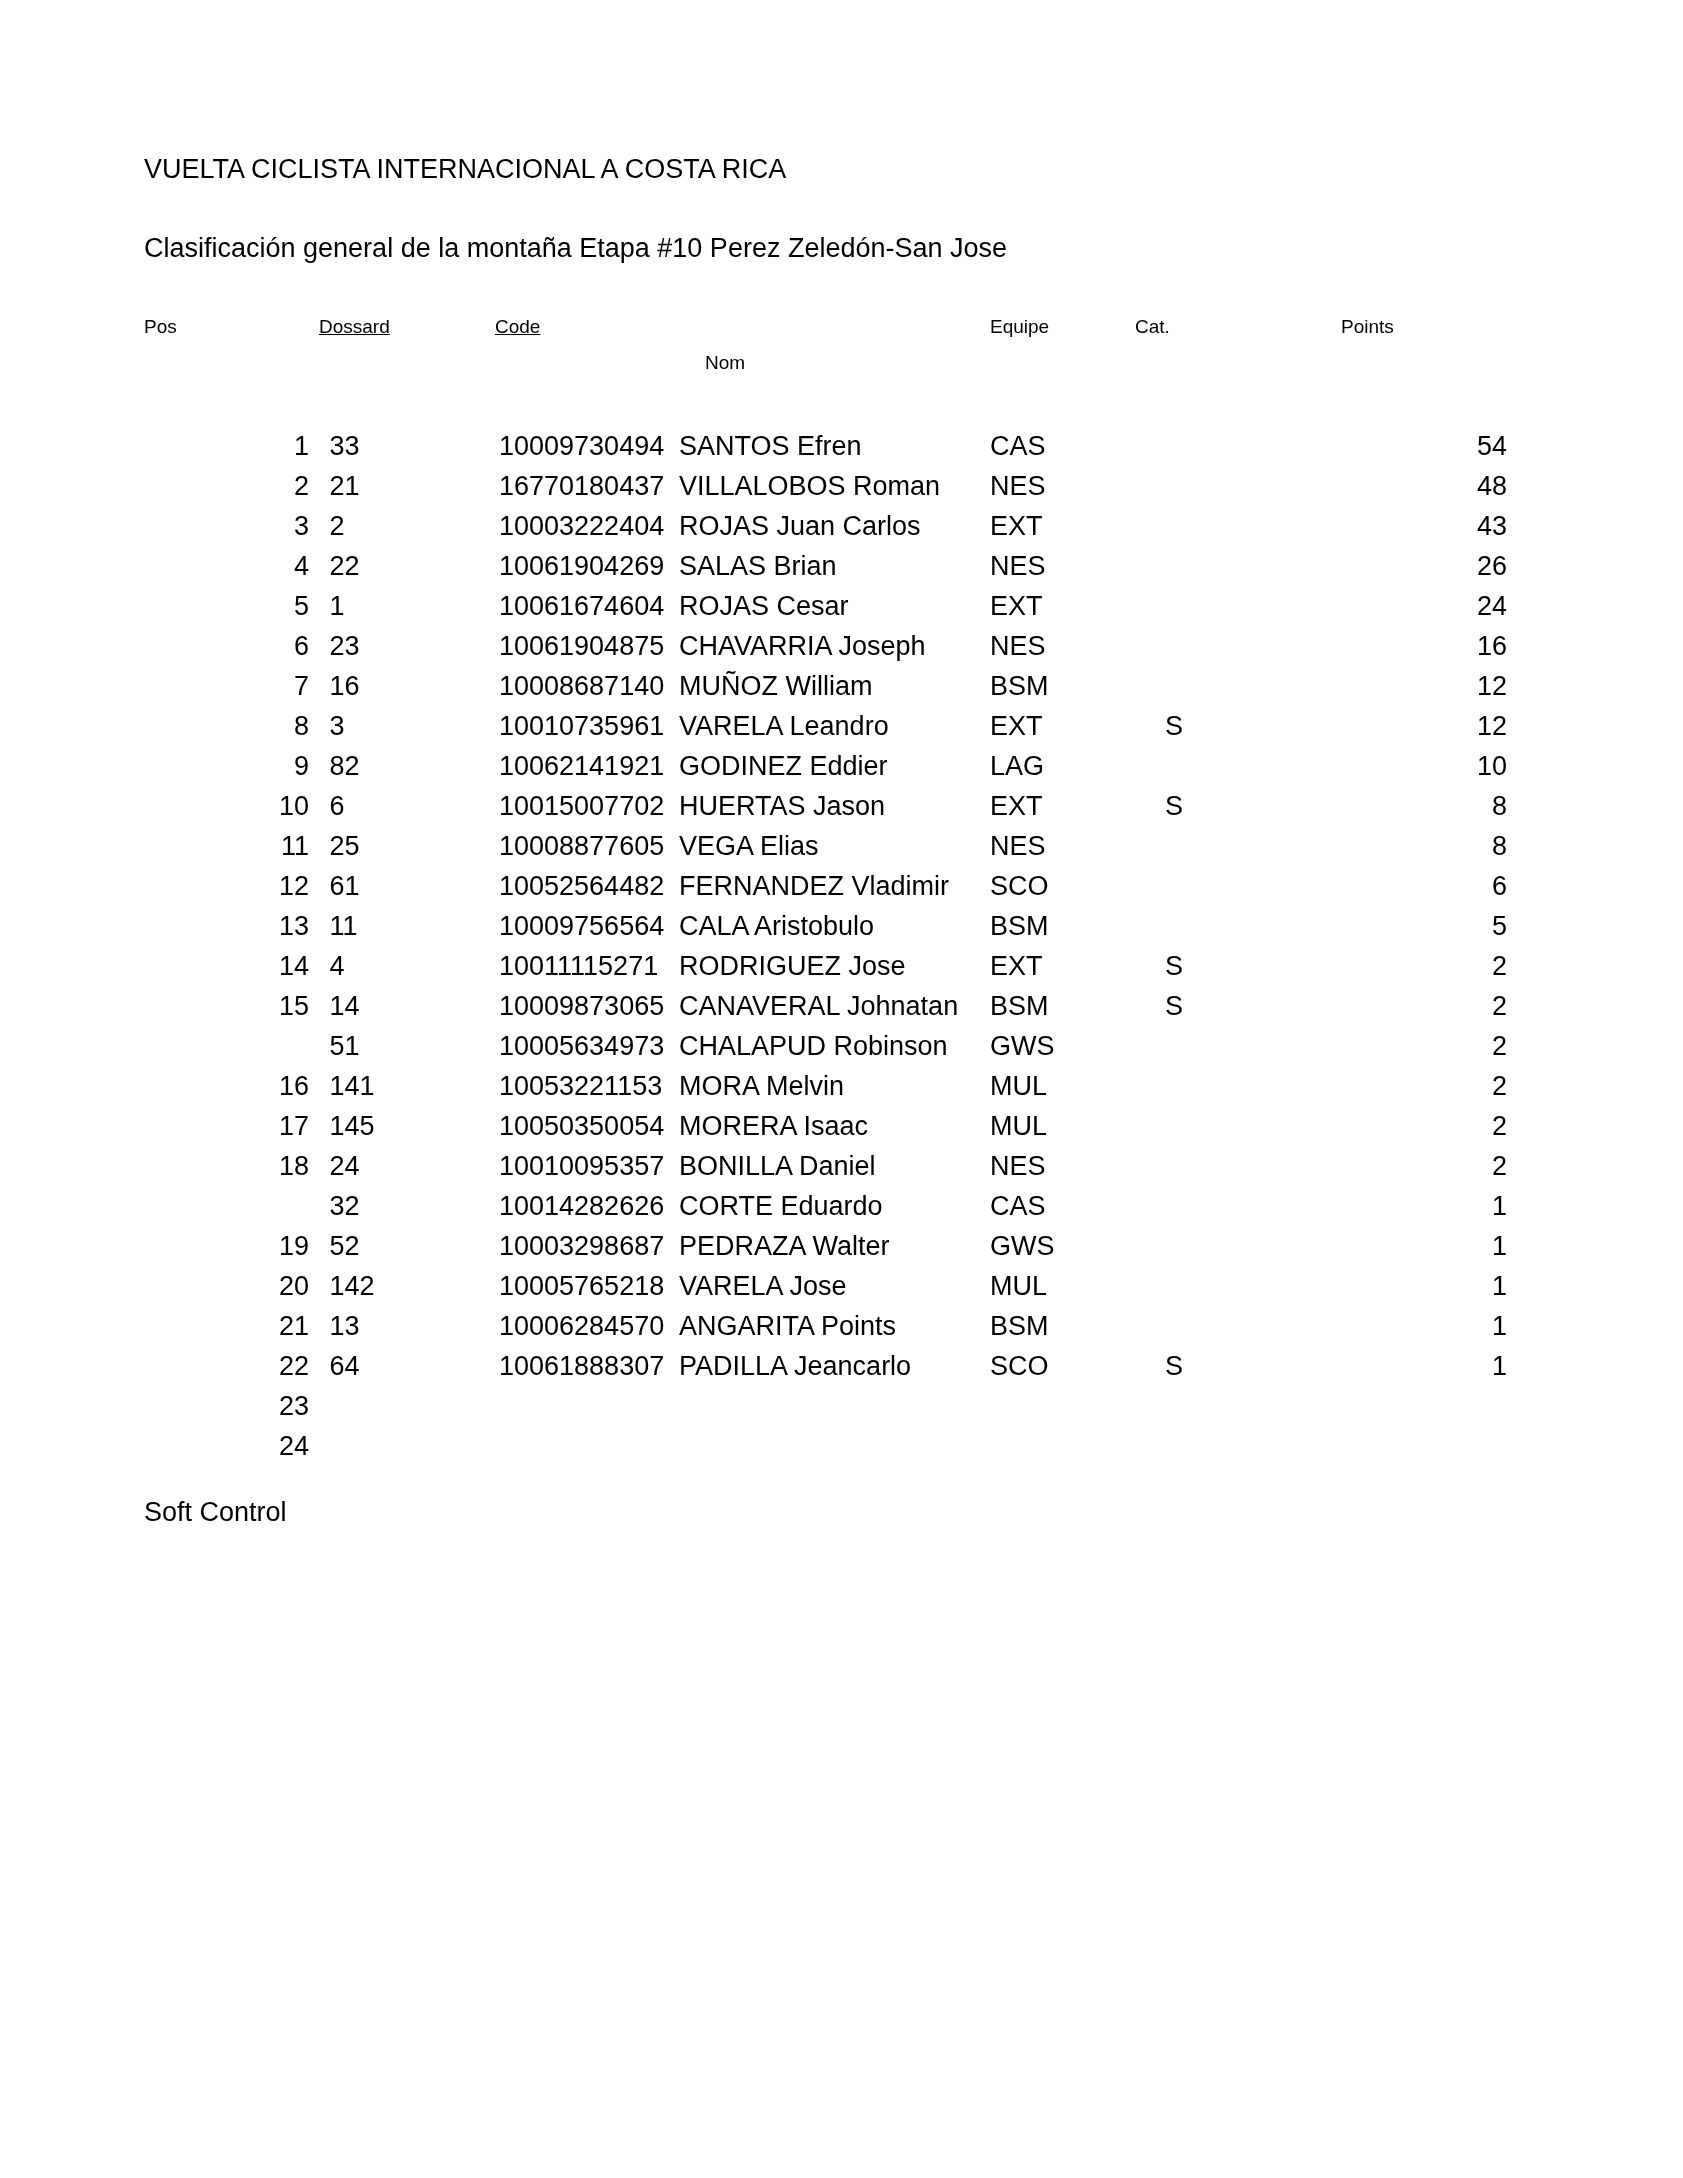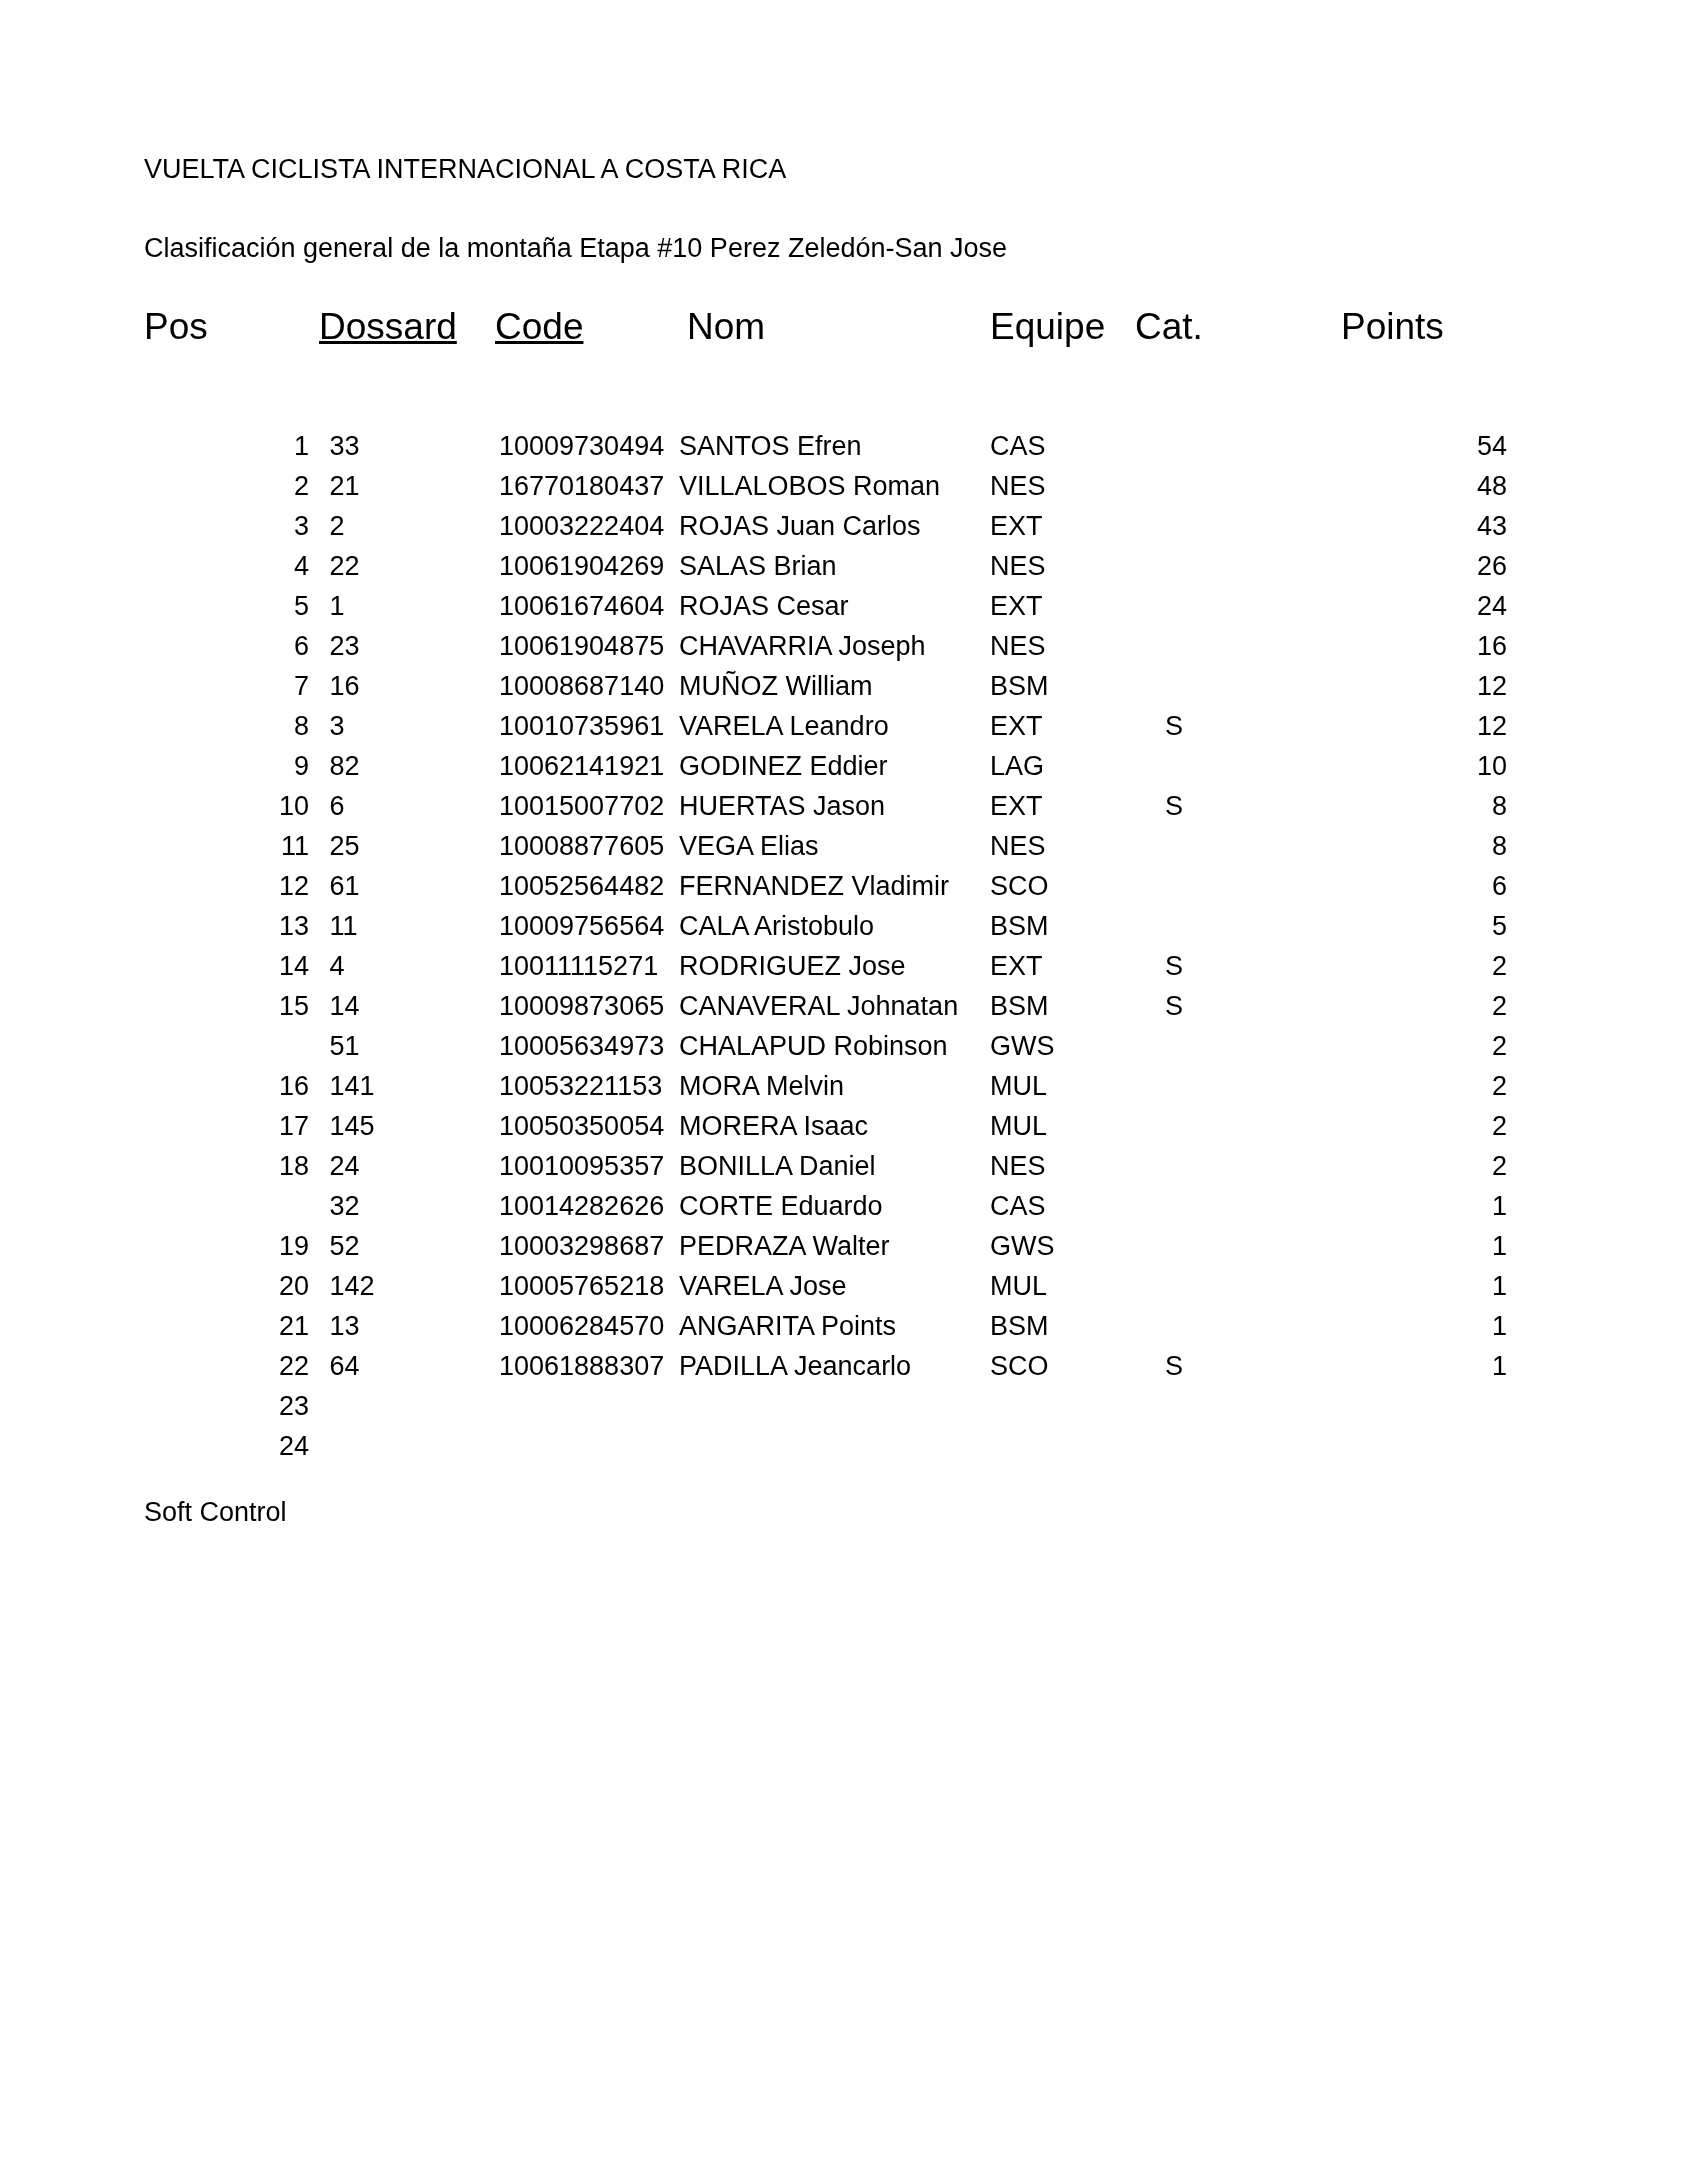--- a/index.html
+++ b/index.html
@@ -4,25 +4,25 @@
 <style>
   html, body { margin: 0; padding: 0; background: #ffffff; }
   body {
     width: 1683px; height: 2178px; position: relative; overflow: hidden;
     font-family: "Liberation Sans", sans-serif; color: #000000;
   }
   .line { position: absolute; left: 144px; font-size: 27px; line-height: 40px; white-space: nowrap; }
   #doc-title { top: 149px; }
   #doc-subtitle { top: 228px; }
   #footer { top: 1492px; }
-  .hdr { position: absolute; top: 307px; font-size: 37px; line-height: 40px; white-space: nowrap; }
+  .hdr { position: absolute; top: 307px; font-size: 19px; line-height: 40px; white-space: nowrap; }
   .h-pos { left: 144px; }
   .h-dossard { left: 319px; text-decoration: underline; }
   .h-code { left: 495px; text-decoration: underline; }
-  .h-nom { left: 687px; }
+  .h-nom { left: 705px; margin-top: 36px; }
   .h-equipe { left: 990px; }
   .h-cat { left: 1135px; }
   .h-points { left: 1341px; }
   #rows { position: absolute; left: 0; top: 426px; width: 1683px; }
   .row { position: relative; height: 40px; font-size: 27px; line-height: 40px; }
   .row span { position: absolute; top: 0; white-space: nowrap; }
   .c-pos { right: calc(1683px - 309px); text-align: right; }
   .c-dossard { left: 366px; width: 73px; text-align: left; transform: translateX(-50%); }
   .c-code { left: 499px; }
   .c-nom { left: 679px; }

